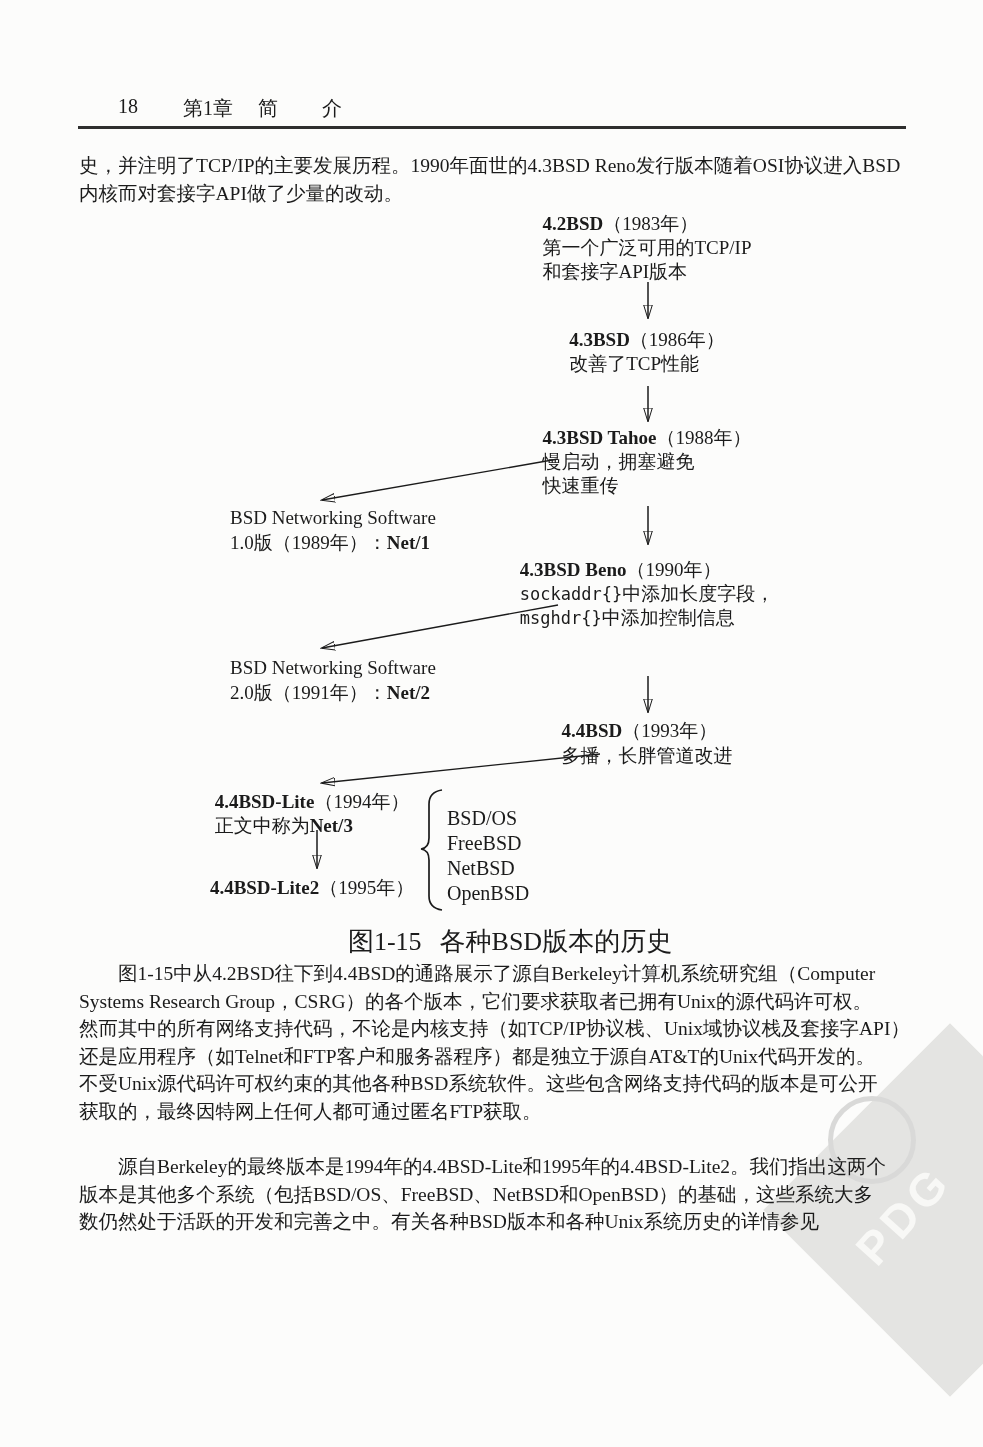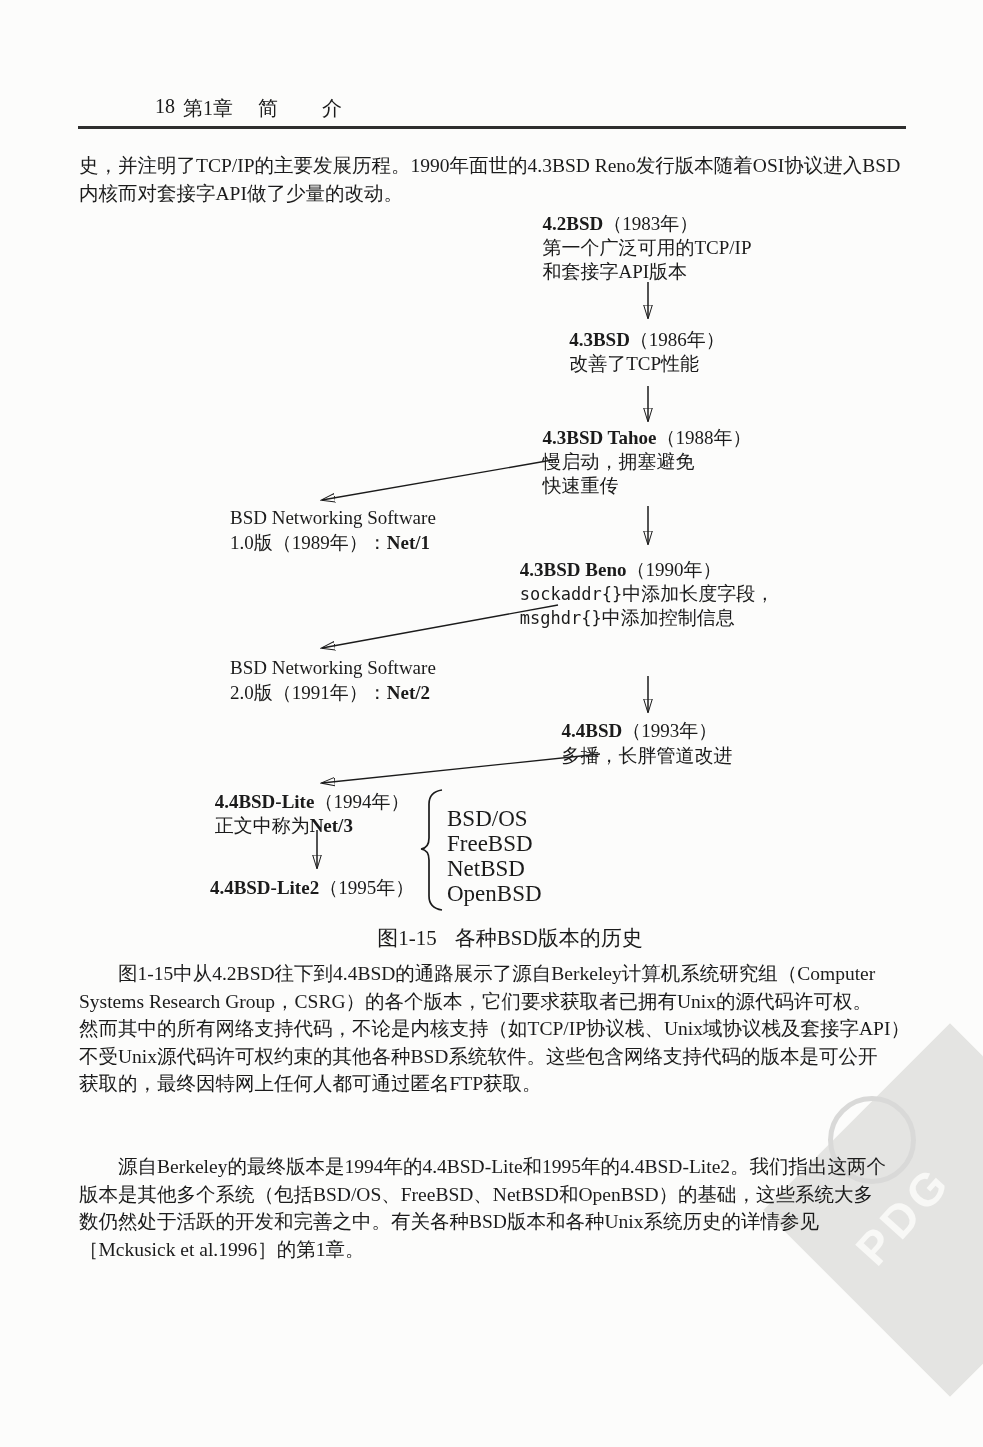--- a/index.html
+++ b/index.html
@@ -1,34 +1,34 @@
 <!DOCTYPE html>
 <html><head>
 <meta charset="utf-8">
 <style>
   html,body{margin:0;padding:0;background:#ffffff;}
   .page{position:relative;width:983px;height:1447px;background:#fcfcfb;overflow:hidden;
         font-family:"Liberation Serif","DejaVu Serif",serif;color:#1b1b1b;}
   .content{position:relative;z-index:1;width:100%;height:100%;}
   
-  .hdr-num{position:absolute;left:118px;top:95px;font-size:20px;margin-left:37px;}
+  .hdr-num{position:absolute;left:118px;top:95px;font-size:20px;}
   .hdr-ch{position:absolute;left:183px;top:95px;font-size:20px;}
   .hdr-title{position:absolute;left:258px;top:95px;font-size:20px;letter-spacing:12px;}
   .hdr-rule{position:absolute;left:78px;top:126px;width:828px;height:3px;background:#2e2e2e;}
   
   .para{position:absolute;left:79px;width:834px;font-size:19.5px;line-height:27.6px;}
   .tline{white-space:nowrap;}
   
   .node{position:absolute;font-size:19px;line-height:24px;white-space:nowrap;}
   .node.center{text-align:left;transform:translateX(-50%);}
   .b{font-weight:bold;}
   .mono{font-family:"DejaVu Sans Mono","Liberation Mono",monospace;font-size:17px;}
   .side{line-height:25px;}
-  .syslist{position:absolute;left:447px;top:806px;font-size:23px;line-height:25px;}
-  .caption{position:absolute;left:70px;top:924px;width:880px;text-align:center;font-size:21px;}
+  .syslist{position:absolute;left:447px;top:806px;font-size:20px;line-height:25px;}
+  .caption{position:absolute;left:70px;top:924px;width:880px;text-align:center;font-size:26px;}
   .caption .cap-label{margin-right:18px;}
   svg.overlay{position:absolute;left:0;top:0;pointer-events:none;}
   svg.overlay line, svg.overlay path{stroke:#1b1b1b;fill:none;}
   
   .wm-diamond{position:absolute;left:818px;top:1078px;width:264px;height:264px;
               background:#e4e4e2;transform:rotate(45deg);}
   .wm-ring{position:absolute;left:828px;top:1096px;width:78px;height:78px;border:5px solid #d9d9d8;
            border-radius:50%;}
   .wm-text{position:absolute;left:846px;top:1188px;transform:rotate(-48deg);font-weight:bold;
            font-size:46px;letter-spacing:5px;color:#f8f8f6;font-family:"Liberation Sans",sans-serif;}
@@ -133,25 +133,25 @@
 
       <div class="caption">
         <span class="cap-label">图1-15</span><span>各种BSD版本的历史</span>
       </div>
     </div>
 
     <div class="para" style="top:960px;">
       <div class="tline">　　图1-15中从4.2BSD往下到4.4BSD的通路展示了源自Berkeley计算机系统研究组（Computer</div>
       <div class="tline">Systems Research Group，CSRG）的各个版本，它们要求获取者已拥有Unix的源代码许可权。</div>
       <div class="tline">然而其中的所有网络支持代码，不论是内核支持（如TCP/IP协议栈、Unix域协议栈及套接字API）</div>
+      <div class="tline">还是应用程序（如Telnet和FTP客户和服务器程序）都是独立于源自AT&amp;T的Unix代码开发的。</div>
       <div class="tline">不受Unix源代码许可权约束的其他各种BSD系统软件。这些包含网络支持代码的版本是可公开</div>
       <div class="tline">获取的，最终因特网上任何人都可通过匿名FTP获取。</div>
     </div>
 
     <div class="para" style="top:1153px;">
       <div class="tline">　　源自Berkeley的最终版本是1994年的4.4BSD-Lite和1995年的4.4BSD-Lite2。我们指出这两个</div>
       <div class="tline">版本是其他多个系统（包括BSD/OS、FreeBSD、NetBSD和OpenBSD）的基础，这些系统大多</div>
       <div class="tline">数仍然处于活跃的开发和完善之中。有关各种BSD版本和各种Unix系统历史的详情参见</div>
-      <div class="tline">［Mckusick et al.1996］的第1章。</div>
     </div>
 
   </div>
 </div>
 
 </body></html>

